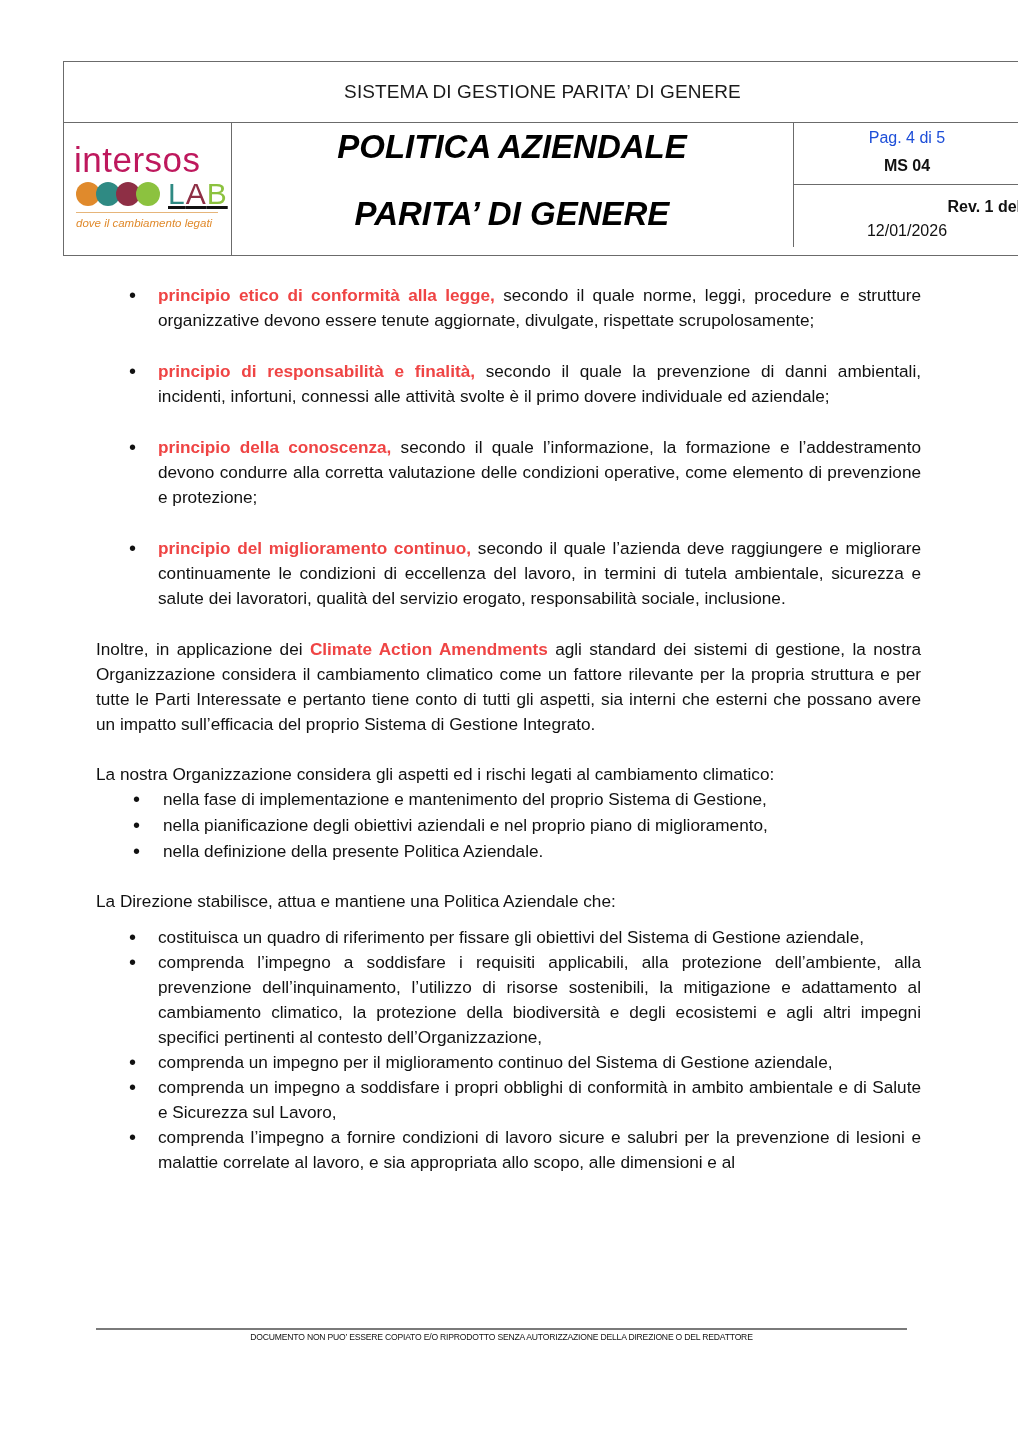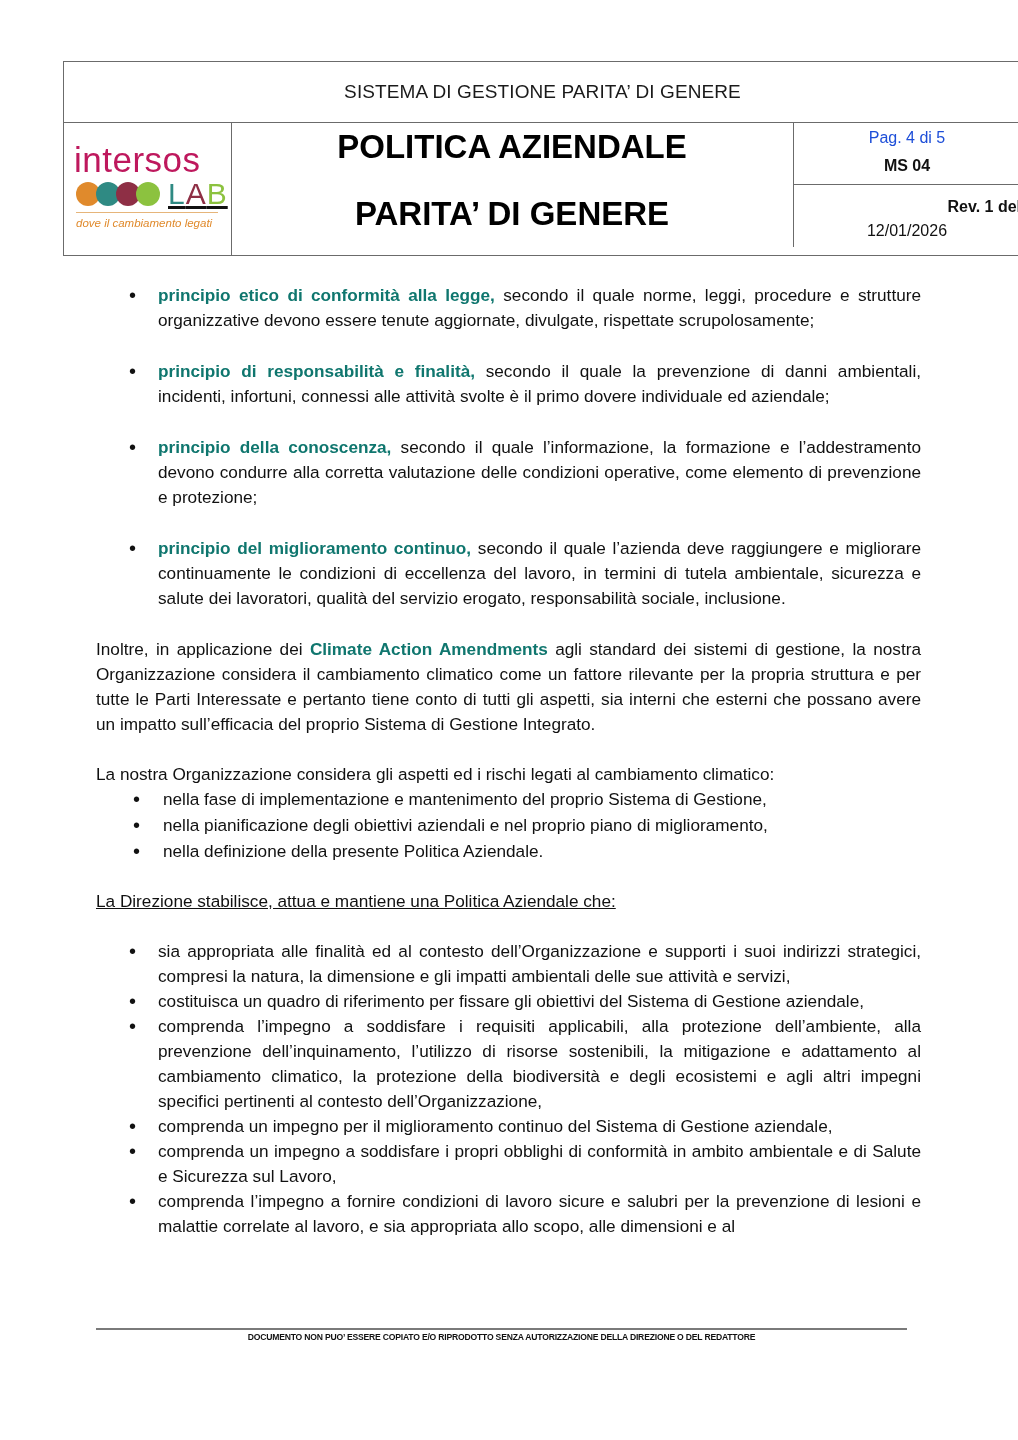--- a/index.html
+++ b/index.html
@@ -7,21 +7,21 @@
          font-family: "Liberation Sans", sans-serif; color: #111; }
 
   .hdr { position: absolute; left: 63px; top: 61px; width: 959px; height: 195px;
          border: 1.5px solid #6b6b6b; box-sizing: border-box; }
   .hdr-top { position: absolute; left: 0; top: 0; right: 0; height: 60px;
              border-bottom: 1.5px solid #6b6b6b; display: flex; align-items: center;
              justify-content: center; font-size: 19px; letter-spacing: 0.1px; color: #1a1a1a; }
   .hdr-logo { position: absolute; left: 0; top: 60px; width: 167px; bottom: 0;
               border-right: 1.5px solid #6b6b6b; }
   .hdr-title { position: absolute; left: 167px; top: 60px; width: 562px; bottom: 8px;
-               border-right: 1.5px solid #6b6b6b; }
+               border-right: 1.5px solid #6b6b6b; font-style: italic; }
   .hdr-title .t1, .hdr-title .t2 { position: absolute; left: 0; right: 0; text-align: center;
                font-weight: bold; font-size: 33px; color: #000; }
   .hdr-title .t1 { top: 6px; }
   .hdr-title .t2 { top: 73px; }
   .hdr-meta { position: absolute; left: 729px; top: 60px; right: 0; bottom: 0; }
   .meta-top { position: absolute; left: 0; right: 0; top: 0; height: 62px;
               border-bottom: 1.5px solid #6b6b6b; text-align: center; }
   .meta-top .pag { position: absolute; left: 0; right: 0; top: 7px; font-size: 16px; color: #1d4ed8; }
   .meta-top .ms { position: absolute; left: 0; right: 0; top: 35px; font-size: 16px; font-weight: bold; }
   .meta-bot { position: absolute; left: 0; right: 0; top: 62px; bottom: 0; text-align: center; }
@@ -42,25 +42,25 @@
   .body p { margin: 0; text-align: justify; }
   .blist { list-style: none; margin: 0; padding: 0; }
   .blist li { position: relative; text-align: justify; }
   .blist li::before { content: "•"; position: absolute; font-size: 20px; color: #111; }
   .l1 li { padding-left: 62px; margin-bottom: 26px; }
   .l1 li::before { left: 33px; }
   .l2 li { padding-left: 67px; margin-bottom: 1px; text-align: left; }
   .l2 li::before { left: 37px; }
   .l3 li { padding-left: 62px; }
   .l3 li::before { left: 33px; }
-  b { font-weight: bold; color: #0f766e; }
+  b { font-weight: bold; color: #ef4444; }
 
   .foot-rule { position: absolute; left: 96px; top: 1328px; width: 811px; height: 1.5px; background: #7a7a7a; }
   .foot-note { position: absolute; left: 96px; top: 1332px; width: 811px; text-align: center;
-               font-size: 8.6px; font-weight: bold; color: #111; letter-spacing: -0.2px; }
+               font-size: 8.6px; font-weight: normal; color: #111; letter-spacing: -0.2px; }
 </style>
 </head>
 <body>
 
 <div class="hdr">
   <div class="hdr-top">SISTEMA DI GESTIONE PARITA’ DI GENERE</div>
 
   <div class="hdr-logo">
     <div class="logo-word">intersos</div>
     <div class="logo-dots">
@@ -101,23 +101,22 @@
 
   <p style="margin-bottom:25px;"><span>Inoltre, in applicazione dei </span><b>Climate Action Amendments</b><span> agli standard dei sistemi di gestione, la nostra Organizzazione considera il cambiamento climatico come un fattore rilevante per la propria struttura e per tutte le Parti Interessate e pertanto tiene conto di tutti gli aspetti, sia interni che esterni che possano avere un impatto sull’efficacia del proprio Sistema di Gestione Integrato.</span></p>
 
   <p>La nostra Organizzazione considera gli aspetti ed i rischi legati al cambiamento climatico:</p>
   <ul class="blist l2" style="margin-bottom:25px;">
     <li>nella fase di implementazione e mantenimento del proprio Sistema di Gestione,</li>
     <li>nella pianificazione degli obiettivi aziendali e nel proprio piano di miglioramento,</li>
     <li>nella definizione della presente Politica Aziendale.</li>
   </ul>
 
-  <p style="margin-bottom:25px;text-decoration:underline;">La Direzione stabilisce, attua e mantiene una Politica Aziendale che:</p>
+  <p style="margin-bottom:11px;">La Direzione stabilisce, attua e mantiene una Politica Aziendale che:</p>
   <ul class="blist l3">
-    <li>sia appropriata alle finalità ed al contesto dell’Organizzazione e supporti i suoi indirizzi strategici, compresi la natura, la dimensione e gli impatti ambientali delle sue attività e servizi,</li>
     <li>costituisca un quadro di riferimento per fissare gli obiettivi del Sistema di Gestione aziendale,</li>
     <li>comprenda l’impegno a soddisfare i requisiti applicabili, alla protezione dell’ambiente, alla prevenzione dell’inquinamento, l’utilizzo di risorse sostenibili, la mitigazione e adattamento al cambiamento climatico, la protezione della biodiversità e degli ecosistemi e agli altri impegni specifici pertinenti al contesto dell’Organizzazione,</li>
     <li>comprenda un impegno per il miglioramento continuo del Sistema di Gestione aziendale,</li>
     <li>comprenda un impegno a soddisfare i propri obblighi di conformità in ambito ambientale e di Salute e Sicurezza sul Lavoro,</li>
     <li>comprenda l’impegno a fornire condizioni di lavoro sicure e salubri per la prevenzione di lesioni e malattie correlate al lavoro, e sia appropriata allo scopo, alle dimensioni e al</li>
   </ul>
 </div>
 
 <div class="foot-rule"></div>
 <div class="foot-note">DOCUMENTO NON PUO’ ESSERE COPIATO E/O RIPRODOTTO SENZA AUTORIZZAZIONE DELLA DIREZIONE O DEL REDATTORE</div>

